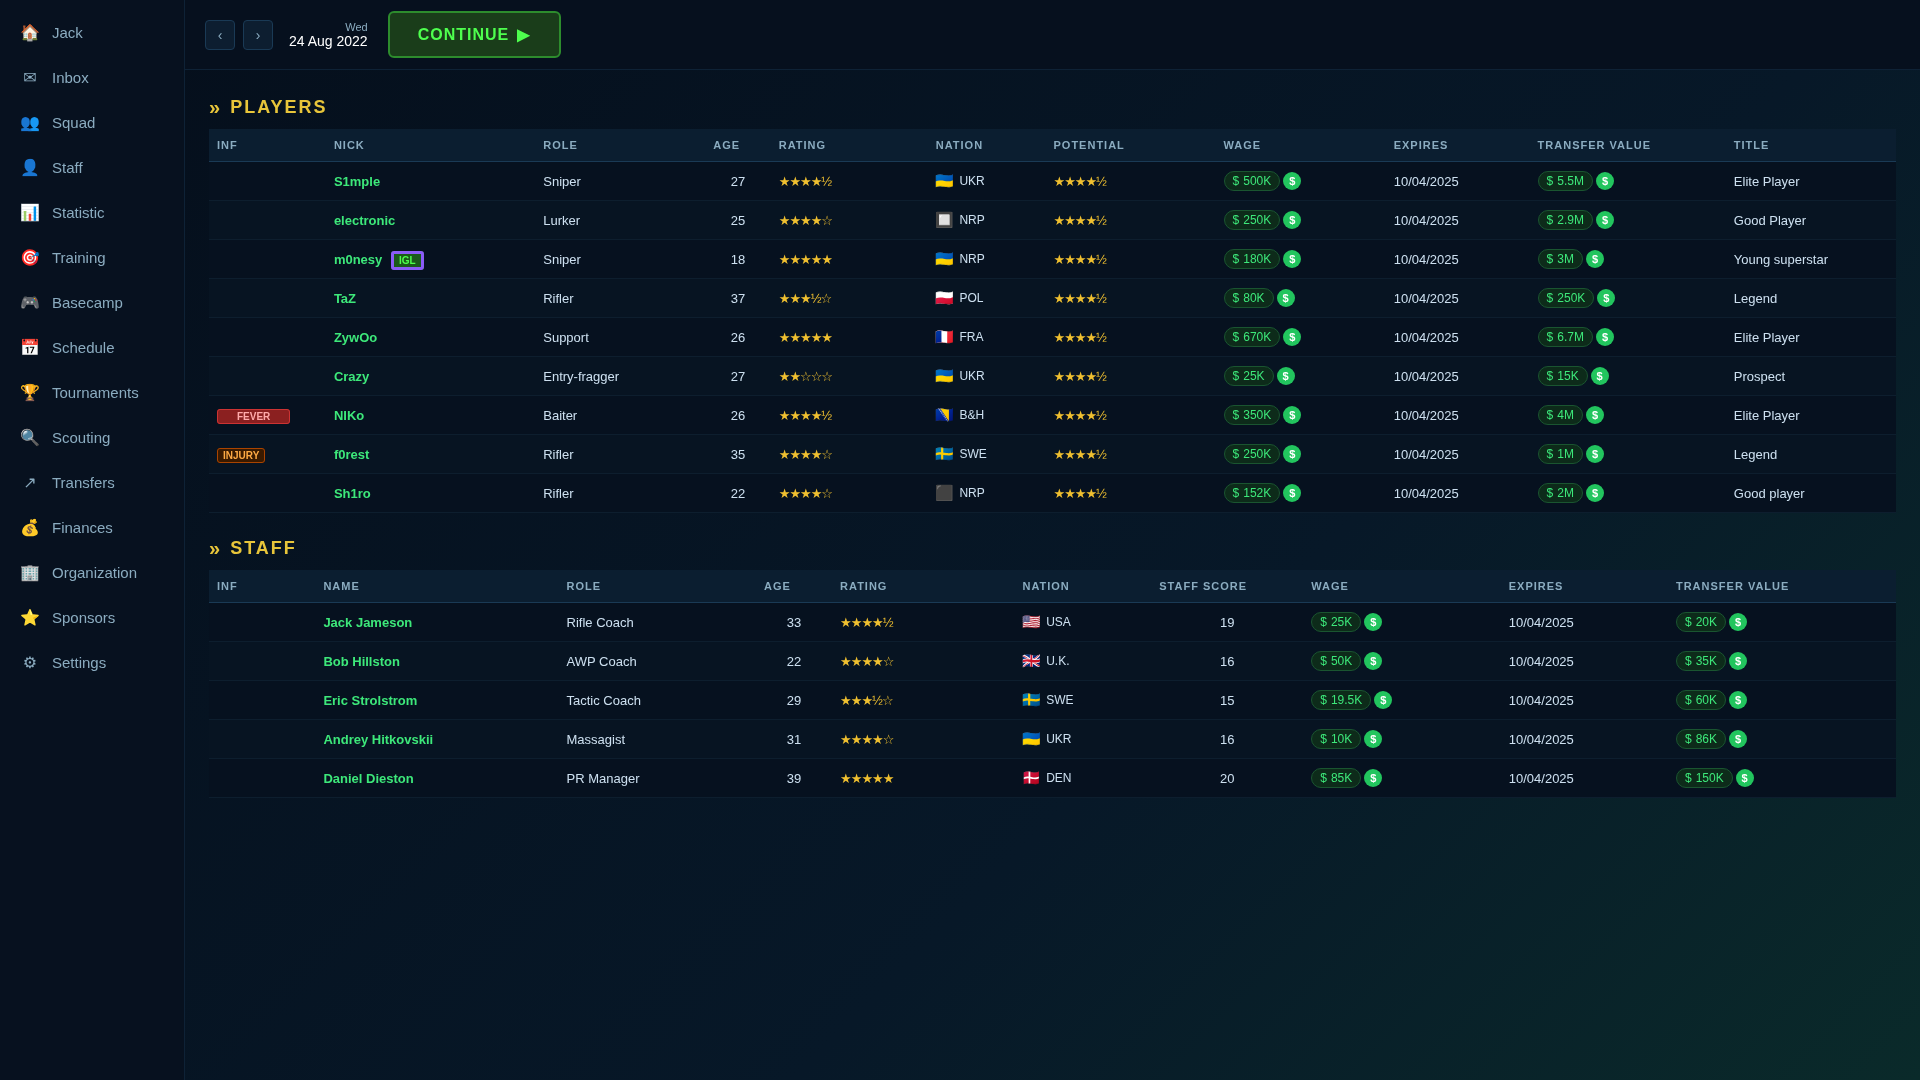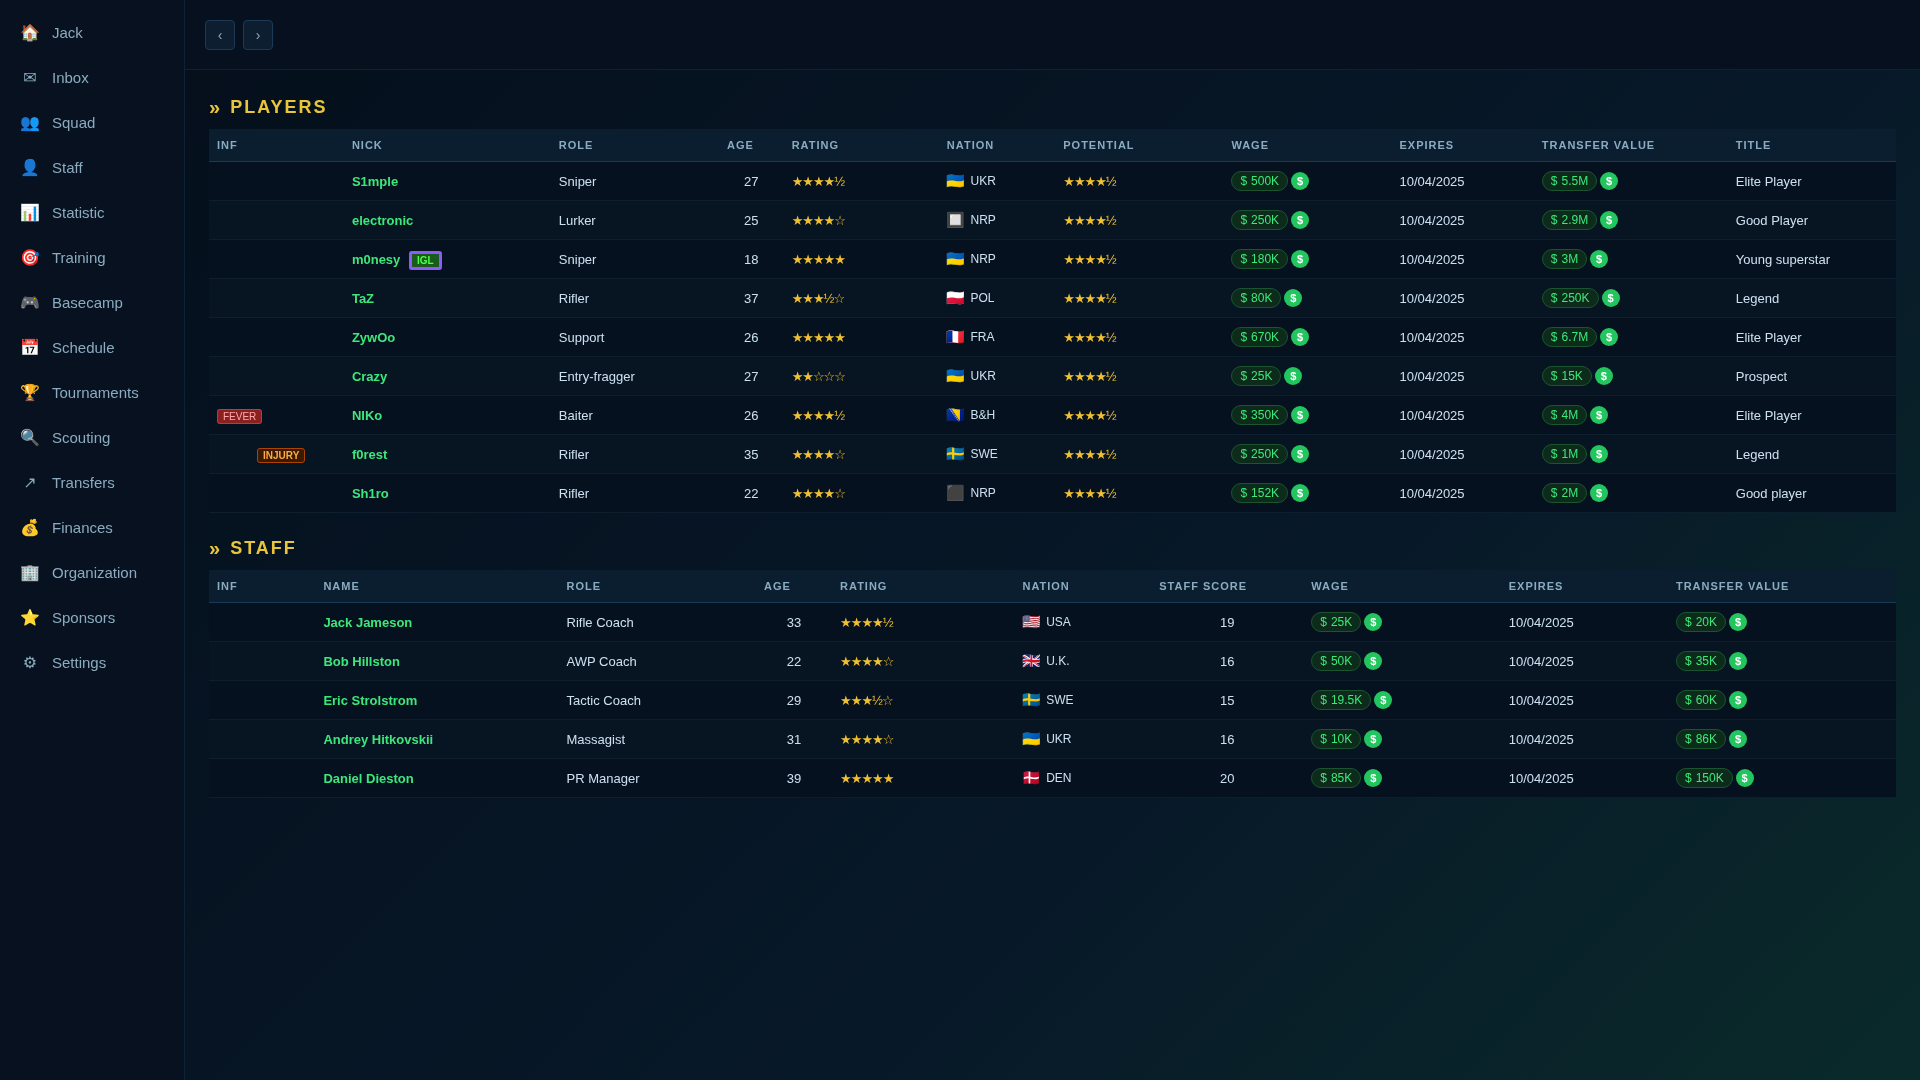--- a/index.html
+++ b/index.html
@@ -165,27 +165,27 @@
     .flag { font-size: 15px; }
     .nation-cell { display: flex; align-items: center; gap: 5px; font-size: 12px; color: #cde0f0; }
 
     .badge-igl {
       background: #1a5a1a; border: 3px solid #8b5cf6;
       color: #4eff4e; font-size: 10px; font-weight: bold;
       padding: 1px 5px; border-radius: 3px; margin-left: 5px;
     }
     .badge-fever {
       background: #8b2020; border: 1px solid #cc3333;
-      color: #ffaaaa; font-size: 10px; font-weight: normal;
-      padding: 1px 5px; border-radius: 3px;
+      color: #ffaaaa; font-size: 10px; font-weight: bold;
+      padding: 1px 19px; border-radius: 3px;
     }
     .badge-injury {
       background: #3a1a00; border: 1px solid #aa4400;
       color: #ffaa44; font-size: 10px; font-weight: bold;
-      padding: 1px 5px; border-radius: 3px; margin-left: 40px;
+      padding: 1px 5px; border-radius: 3px;
     }
 
     .col-inf { width: 70px; }
     .col-nick { width: 160px; }
     .col-role { width: 130px; }
     .col-age { width: 50px; text-align: center; }
     .col-rating { width: 120px; }
     .col-nation { width: 90px; }
     .col-potential { width: 130px; }
     .col-wage { width: 130px; }
@@ -265,20 +265,30 @@
       <span>Settings</span>
     </div>
   </nav>
 
 <div class="main">
 
   <div class="topbar">
     <div class="nav-arrows">
       <div class="nav-arrow">‹</div>
       <div class="nav-arrow">›</div>
+    </div>
+    <div class="topbar-right">
+      <div class="date-display">
+        <div class="date-day">Wed</div>
+        <div class="date-full">24 Aug 2022</div>
+      </div>
+      <button class="continue-btn">
+        <span>CONTINUE</span>
+        <span>▶</span>
+      </button>
     </div>
   </div>
 
   <div class="content">
 
     <div class="section-header">
       <span class="chevrons">»</span>
       <span class="title">PLAYERS</span>
     </div>
 

